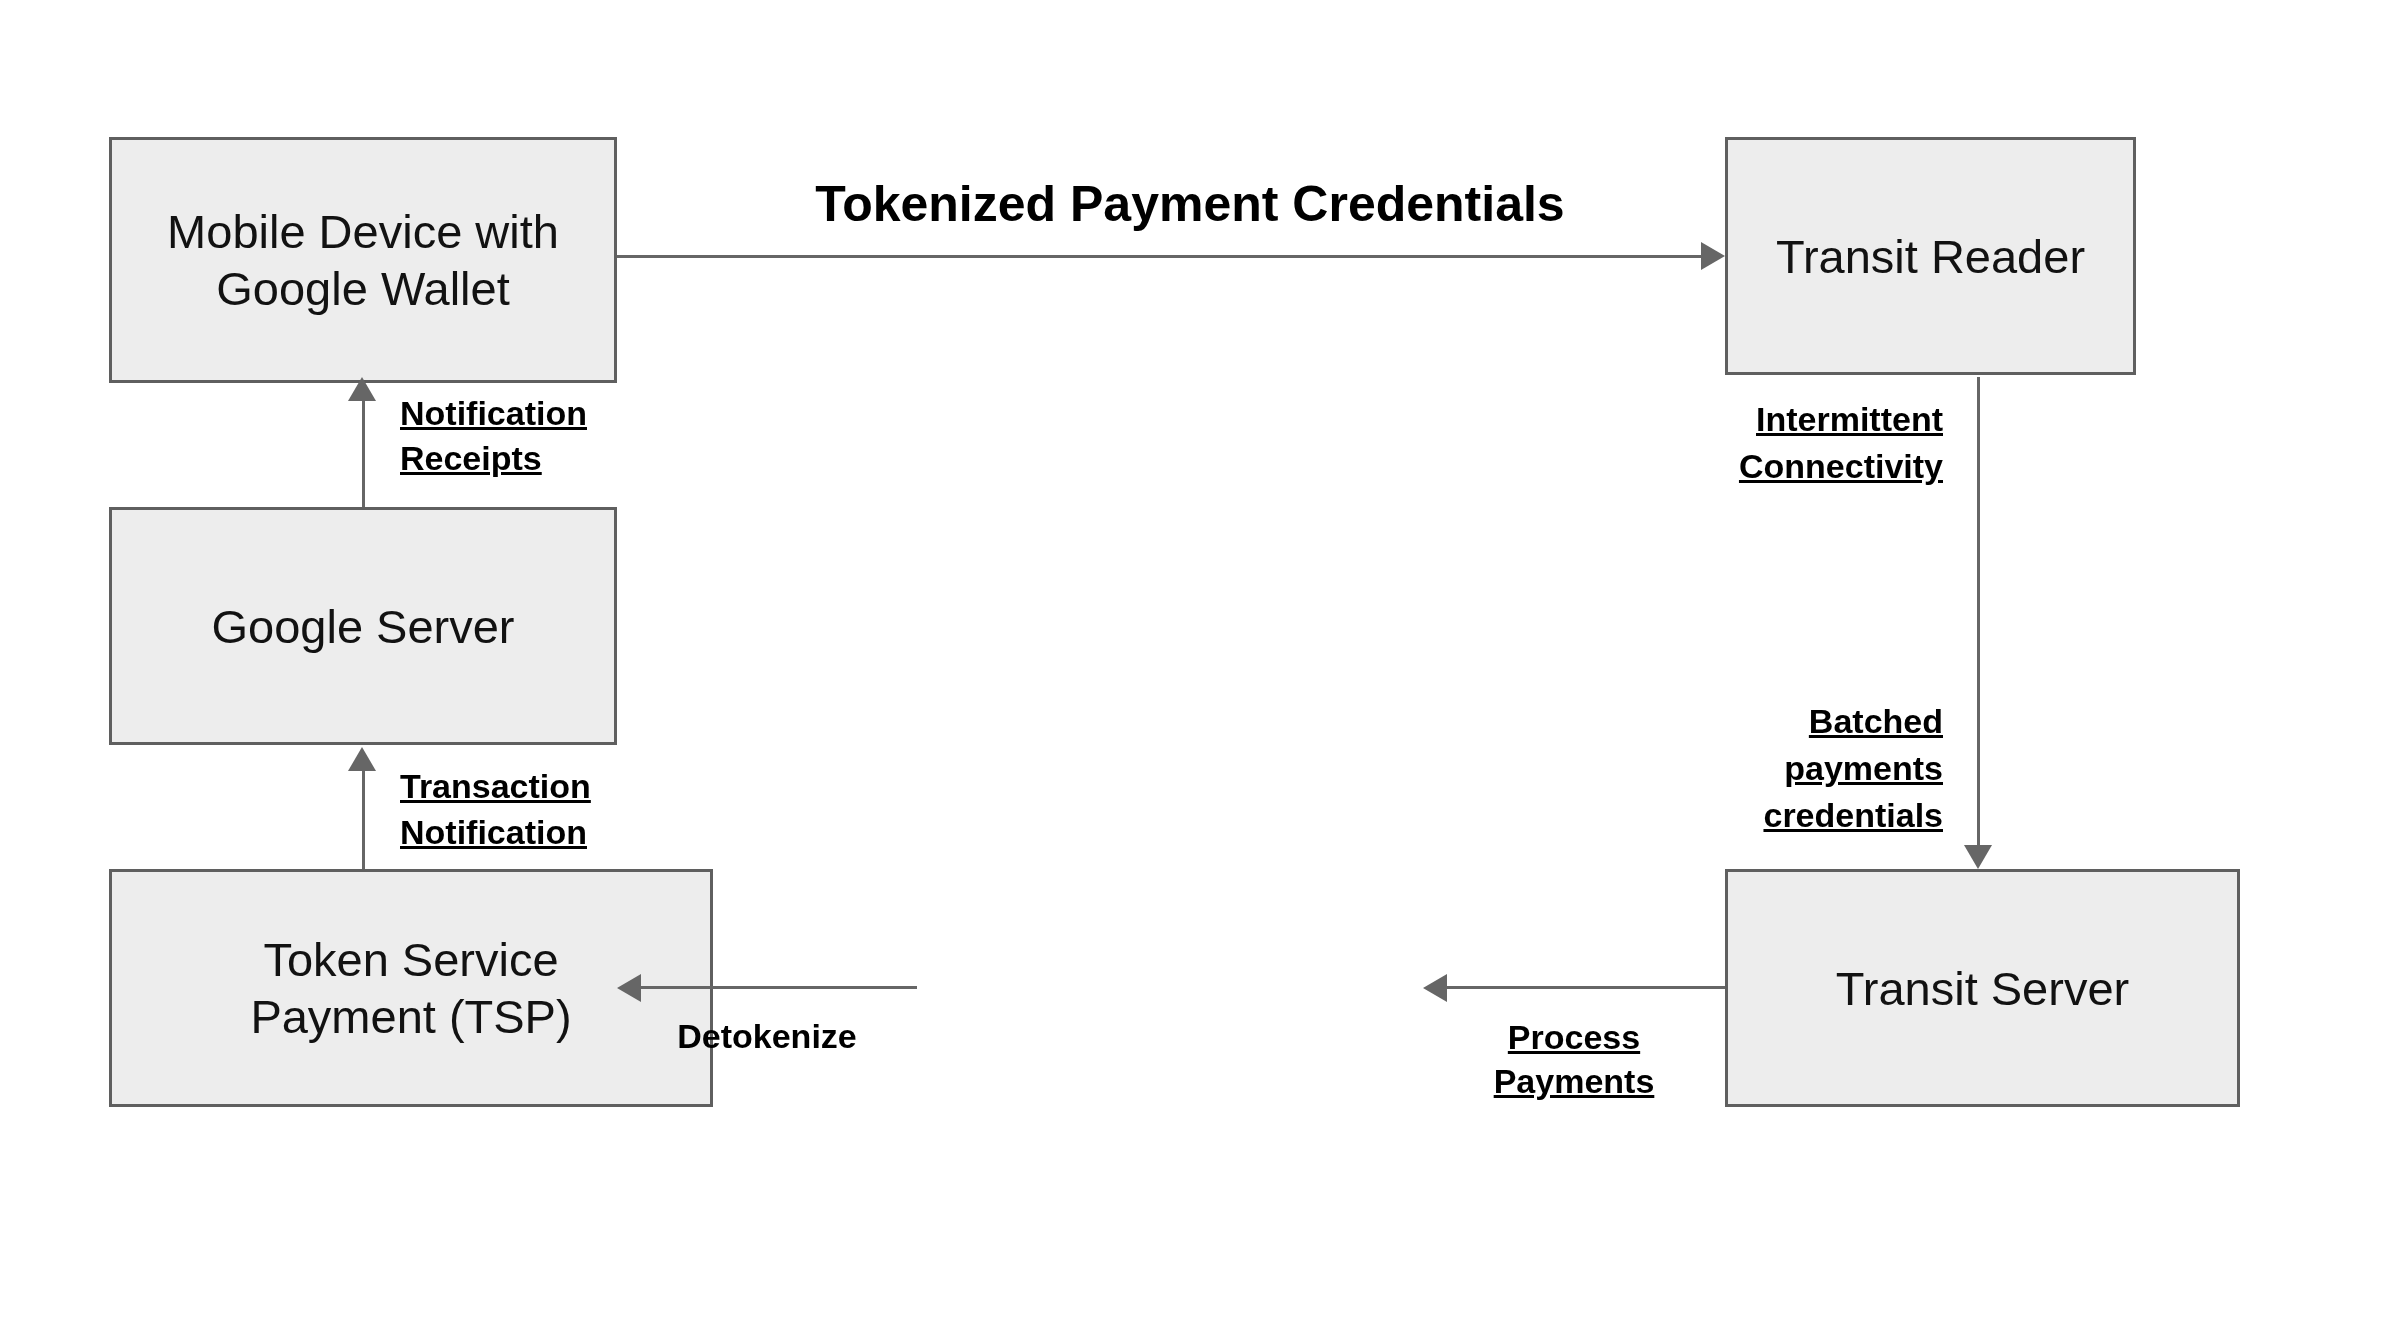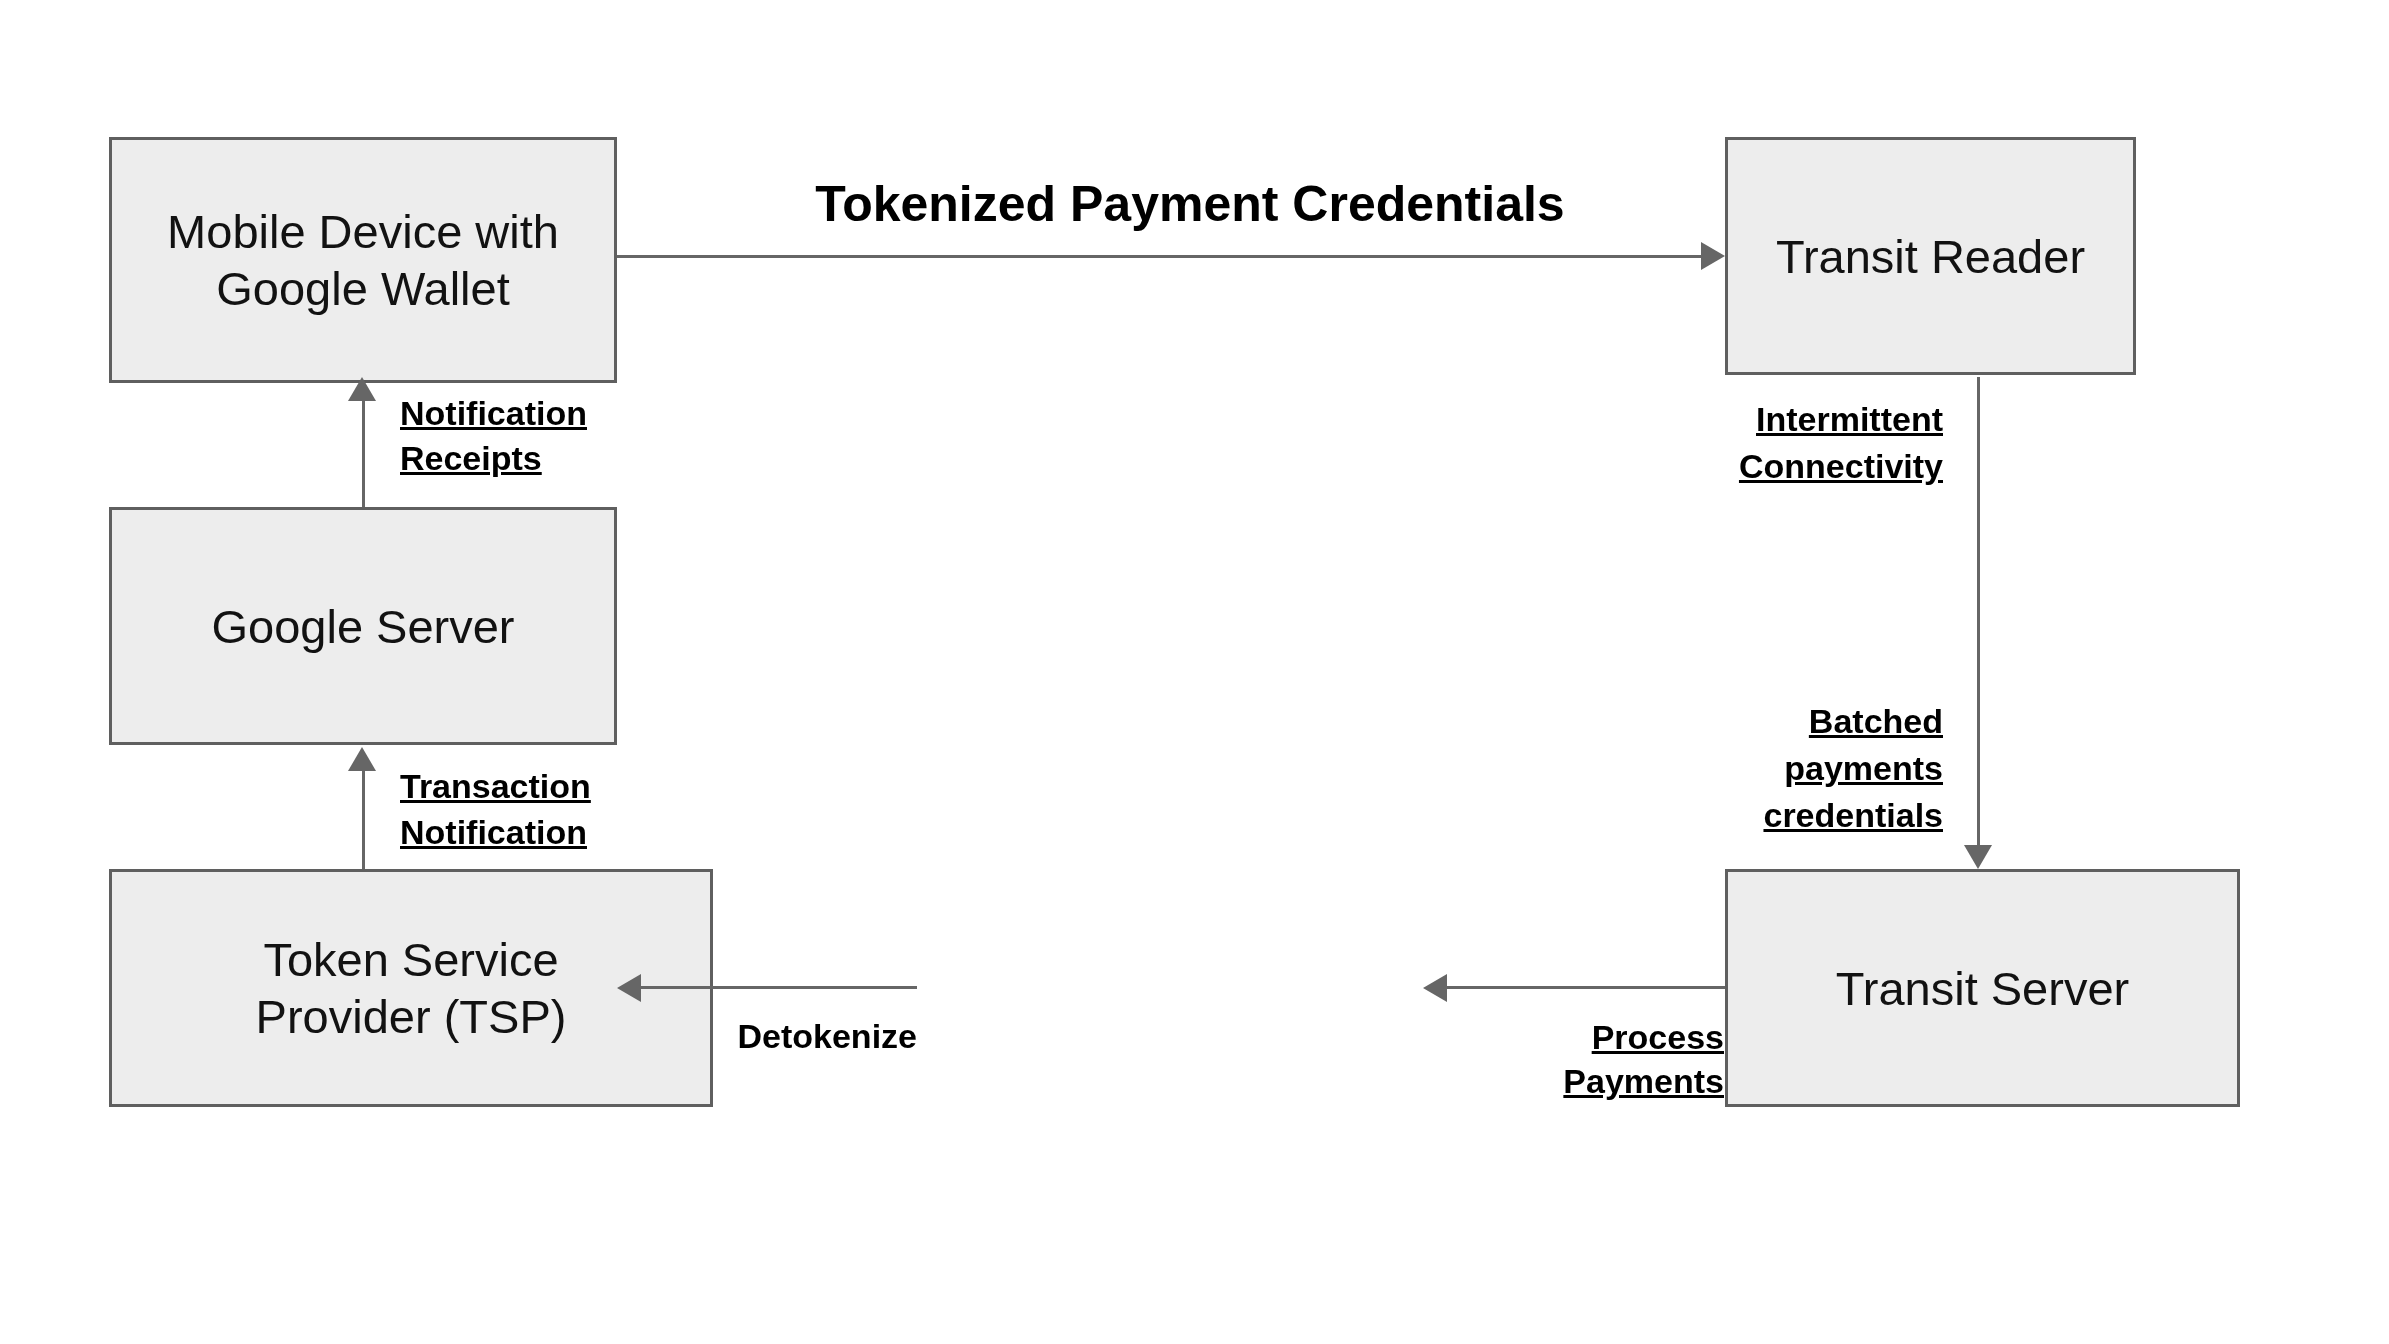--- a/index.html
+++ b/index.html
@@ -53,21 +53,21 @@
     line-height: 46px;
     white-space: nowrap;
   }
   .elabel span { display: block; text-decoration: underline; }
   .elabel.title {
     font-size: 50px;
     line-height: 58px;
     text-align: center;
   }
   .elabel.align-right { text-align: right; }
-  .elabel.align-center { text-align: right; }
+  .elabel.align-center { text-align: center; }
 
   
   .n-mobile   { left: 109px;  top: 137px; width: 508px; height: 246px; }
   .n-gserver  { left: 109px;  top: 507px; width: 508px; height: 238px; }
   .n-tsp      { left: 109px;  top: 869px; width: 604px; height: 238px; }
   .n-payproc  { left: 917px;  top: 869px; width: 506px; height: 238px; }
   .n-treader  { left: 1725px; top: 137px; width: 411px; height: 238px; }
   .n-tserver  { left: 1725px; top: 869px; width: 515px; height: 238px; }
 
   
@@ -109,21 +109,21 @@
 
   <div class="node n-gserver">
     <div class="node-label">
       <span>Google Server</span>
     </div>
   </div>
 
   <div class="node n-tsp">
     <div class="node-label">
       <span>Token Service</span>
-      <span>Provider (TSP)</span>
+      <span>Payment (TSP)</span>
     </div>
   </div>
 
 
   <div class="node n-treader">
     <div class="node-label">
       <span>Transit Reader</span>
     </div>
   </div>
 

